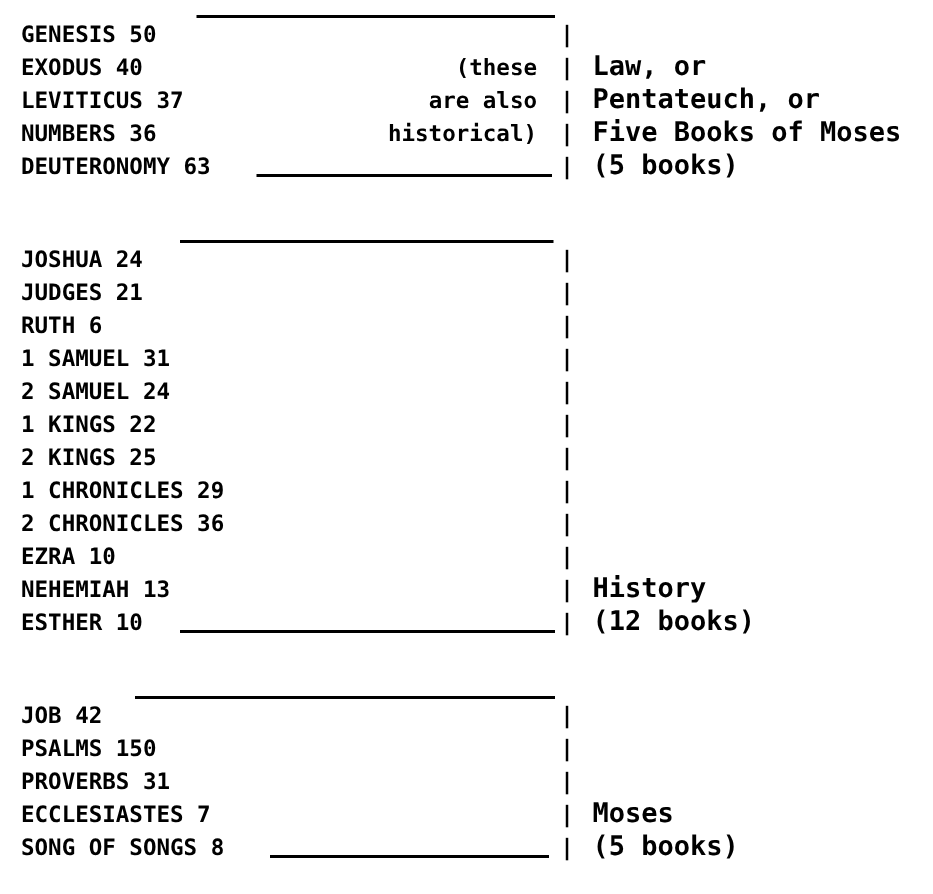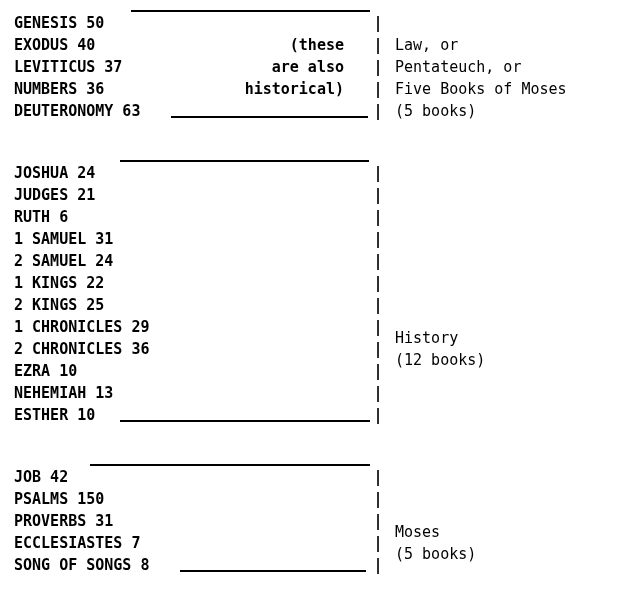--- a/index.html
+++ b/index.html
@@ -24,21 +24,21 @@
 
   
   .group {
     position: relative;
     width: 622px;
   }
 
   .group-body {
     position: relative;
     display: flex;
-    align-items: center;
+    align-items: flex-end;
   }
 
   
   .left-col {
     position: relative;
     width: 372px;
     flex: 0 0 372px;
     box-sizing: border-box;
   }
 
@@ -61,43 +61,43 @@
   
   .right-col {
     flex: 1 1 auto;
     padding-left: 11px;
     box-sizing: border-box;
   }
 
   .rowline {
     height: 22px;
     line-height: 22px;
-    font-size: 15px;
-    font-weight: normal;
+    font-size: 18px;
+    font-weight: bold;
     white-space: pre;
   }
 
   .books {
     position: relative;
   }
 
   .book-row {
     height: 22px;
     line-height: 22px;
     font-size: 15px;
     font-weight: bold;
     white-space: pre;
     padding-left: 14px;
     box-sizing: border-box;
   }
 
   
   .aside-note {
     position: absolute;
-    right: 28px;
+    right: 14px;
     top: 22px;
     text-align: right;
     font-size: 15px;
     font-weight: bold;
     line-height: 22px;
     white-space: pre;
   }
 
   
   .top-rule {

